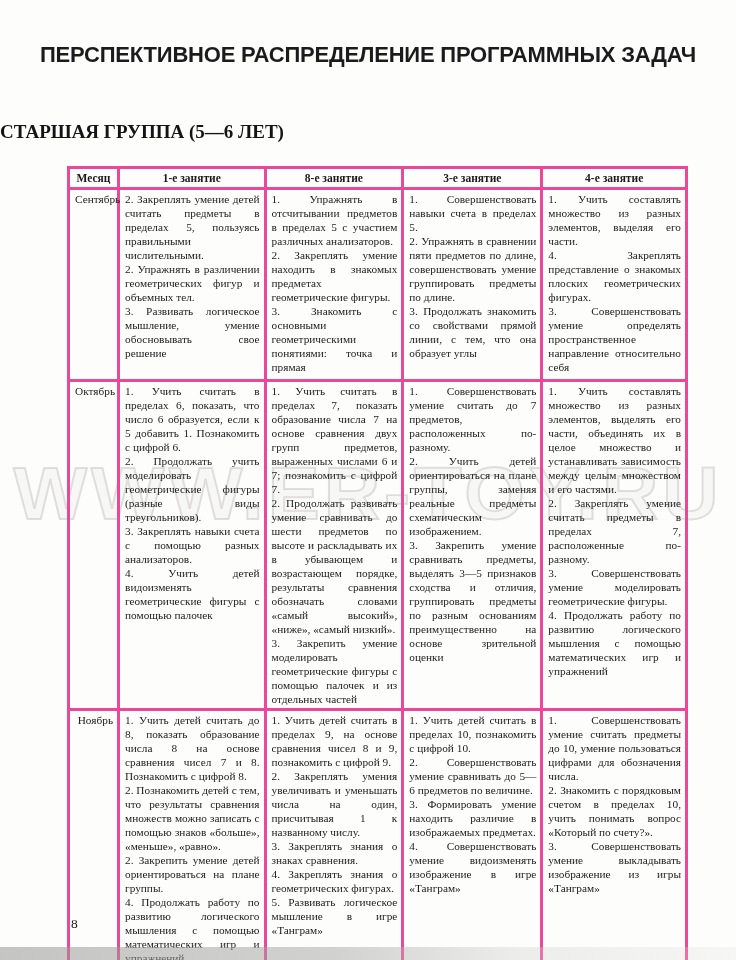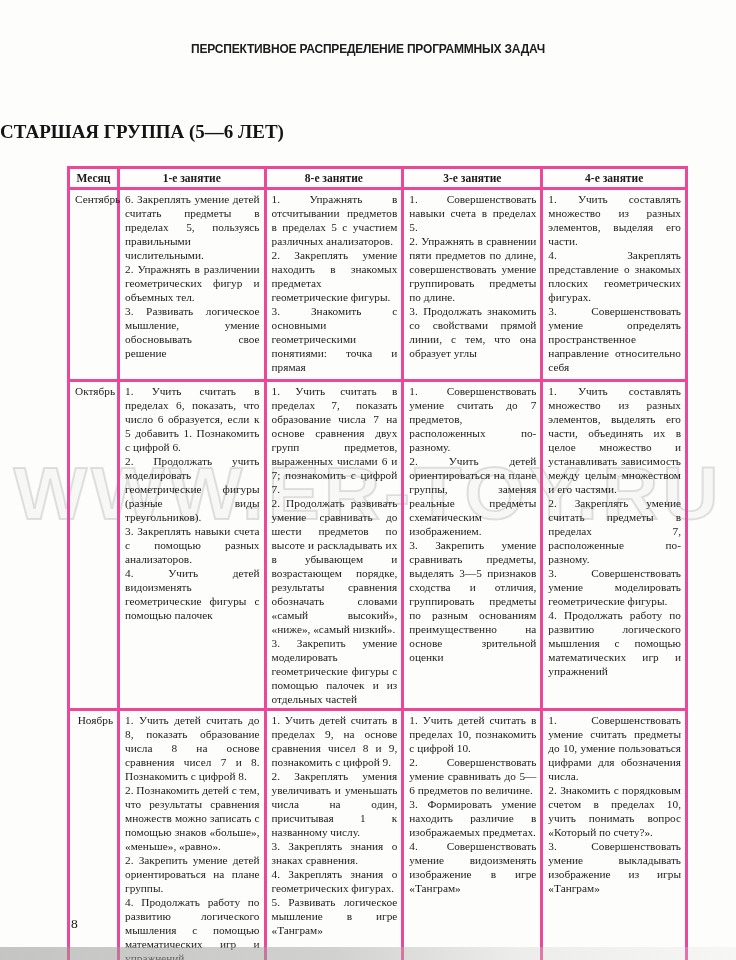--- a/index.html
+++ b/index.html
@@ -13,21 +13,21 @@
   }
   .page {
     position: absolute; inset: 0;
     background: #fdfdfc;
   }
   .doc-title {
     position: absolute; top: 42px; left: 0; right: 0;
     text-align: center;
     font-family: "Liberation Sans", sans-serif;
     font-weight: bold;
-    font-size: 12px;
+    font-size: 22px;
     letter-spacing: -0.2px;
     color: #1b1b1b;
     margin: 0;
   }
   .section-title {
     position: absolute; top: 121px; left: 0; right: 0;
     text-align: left;
     font-family: "Liberation Serif", serif;
     font-weight: bold;
     font-size: 19px;
@@ -124,21 +124,21 @@
         <th>1-е занятие</th>
         <th>8-е занятие</th>
         <th>3-е занятие</th>
         <th>4-е занятие</th>
       </tr>
     </thead>
     <tbody>
       <tr class="r-september">
         <td class="month-cell">Сентябрь</td>
         <td>
-            <p class="task">6. Закреплять умение детей считать предметы в пределах 5, пользуясь правильными числительными.</p>
+            <p class="task">2. Закреплять умение детей считать предметы в пределах 5, пользуясь правильными числительными.</p>
             <p class="task">2. Упражнять в различении геометрических фигур и объемных тел.</p>
             <p class="task">3. Развивать логическое мышление, умение обосновывать свое решение</p>
           </td>
         <td>
             <p class="task">1. Упражнять в отсчитывании предметов в пределах 5 с участием различных анализаторов.</p>
             <p class="task">2. Закреплять умение находить в знакомых предметах геометрические фигуры.</p>
             <p class="task">3. Знакомить с основными геометрическими понятиями: точка и прямая</p>
           </td>
         <td>
             <p class="task">1. Совершенствовать навыки счета в пределах 5.</p>

